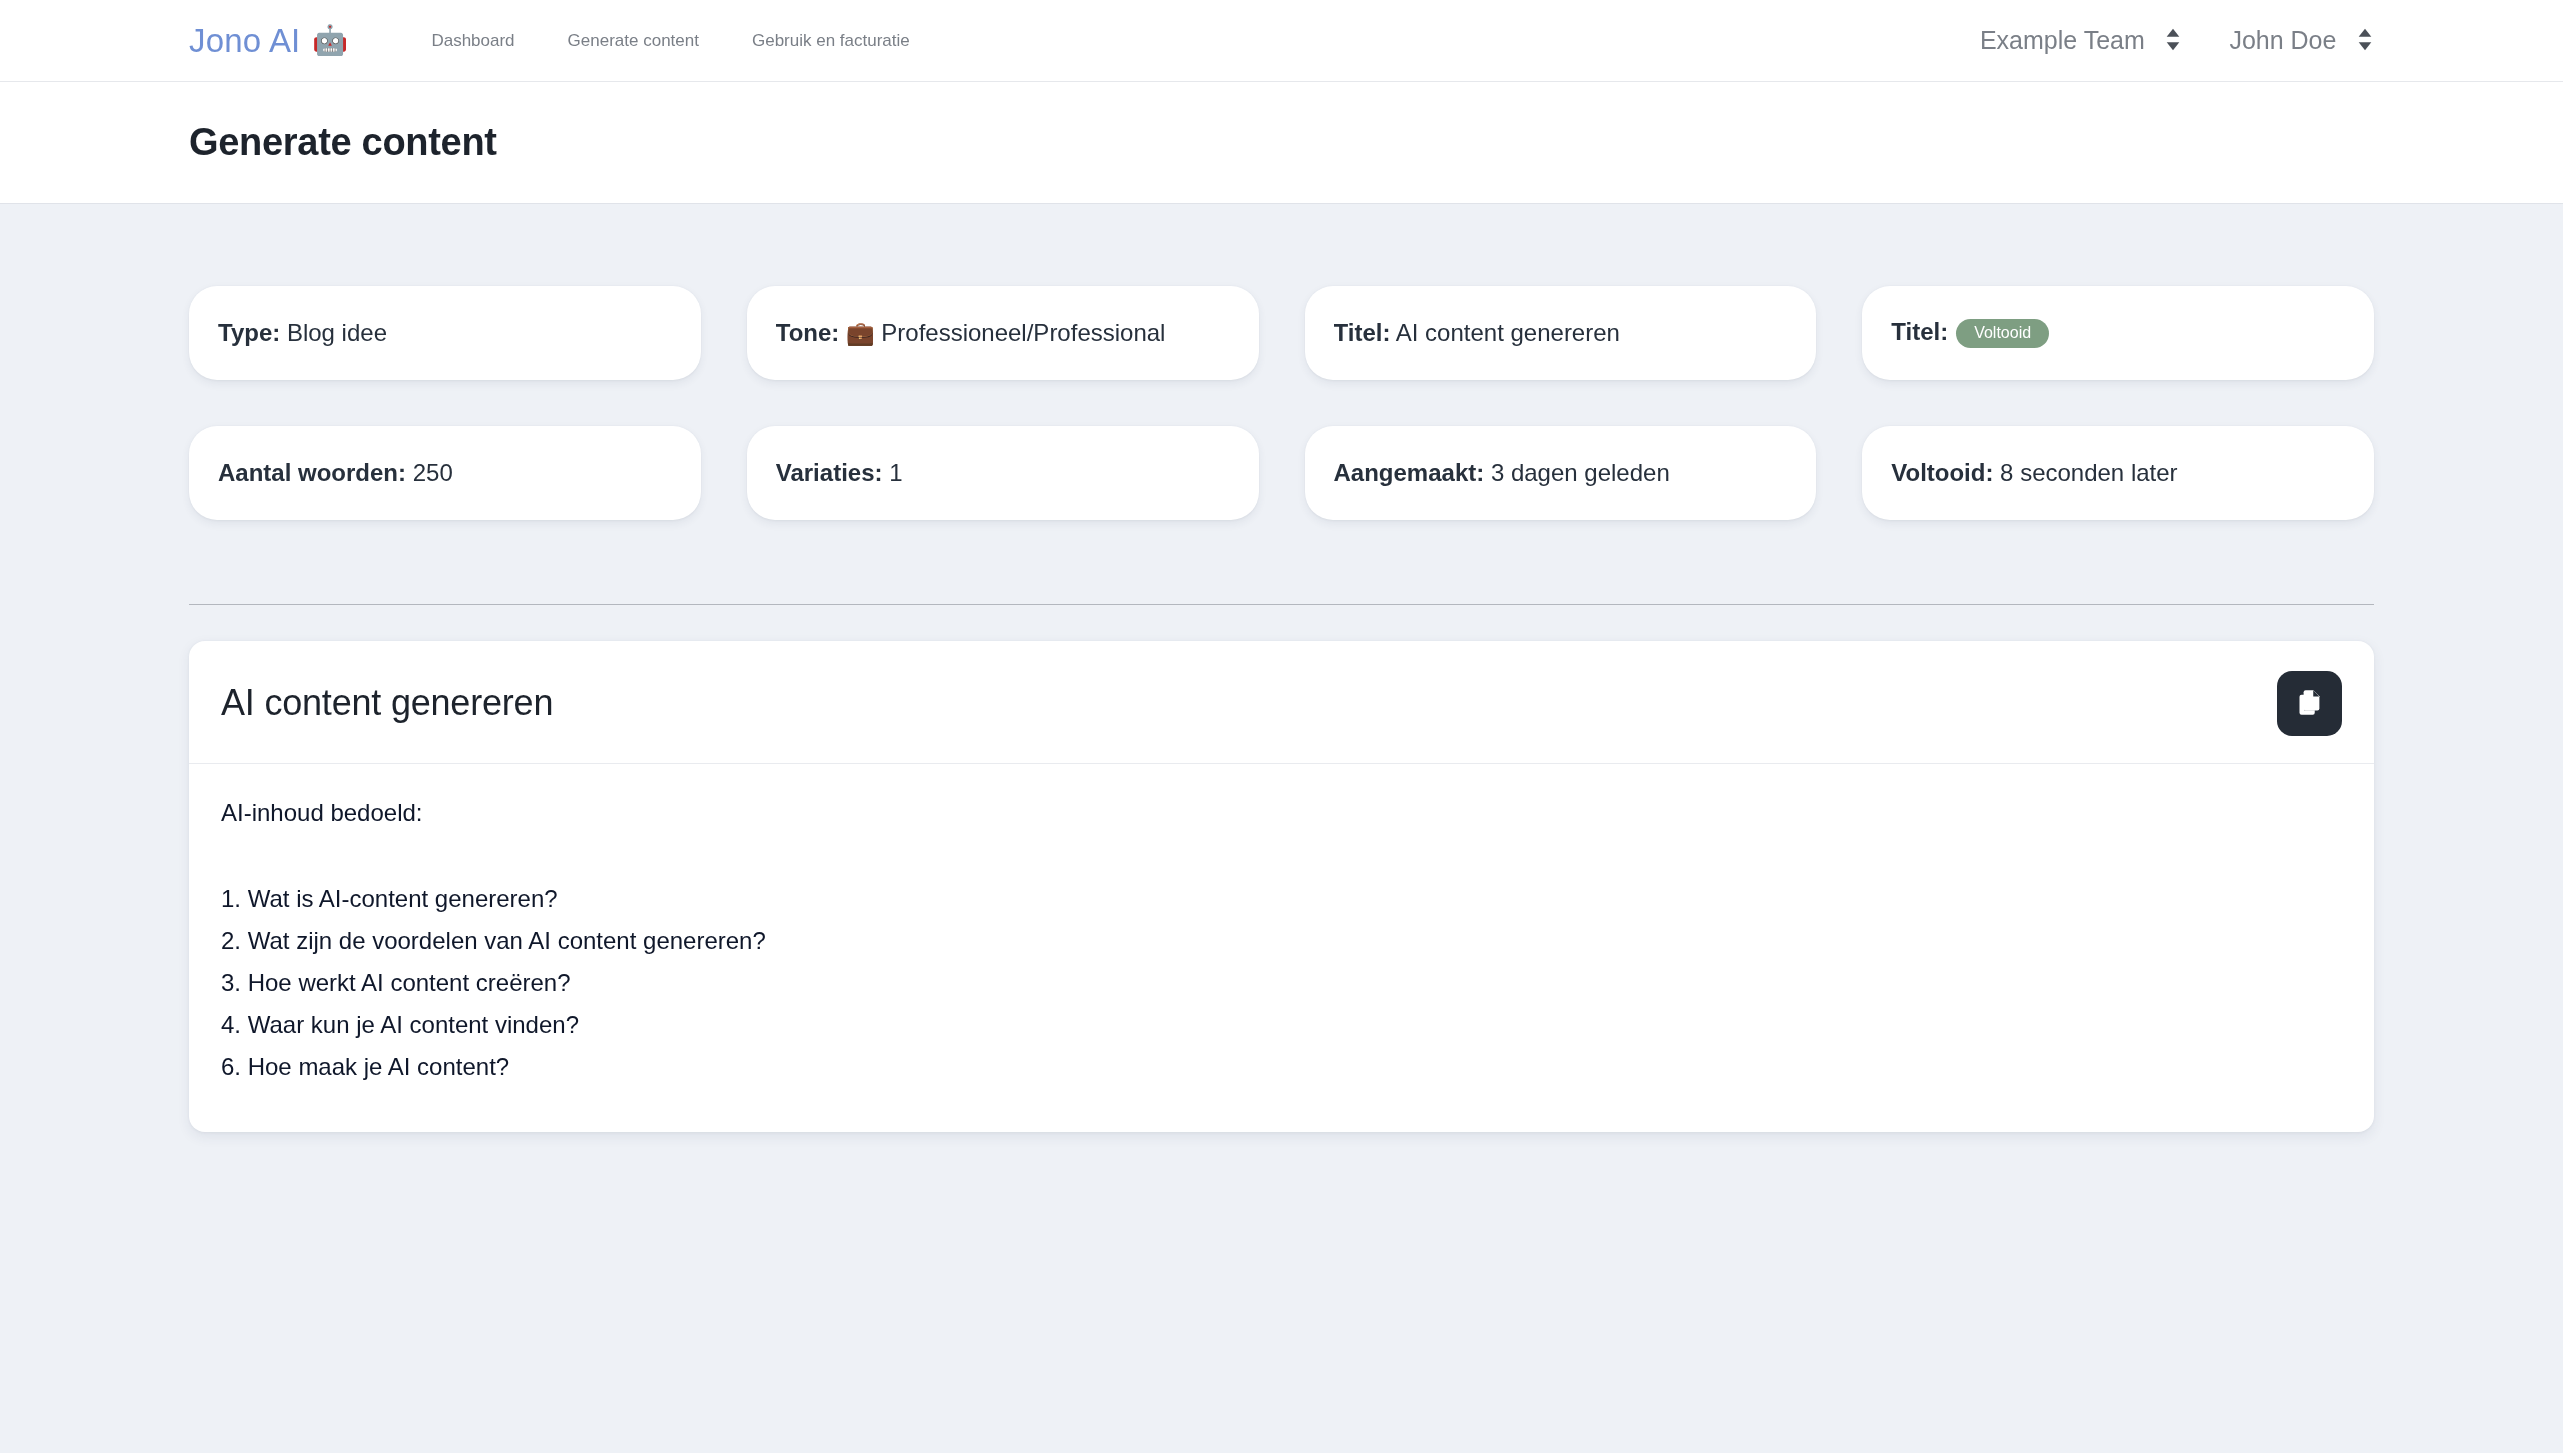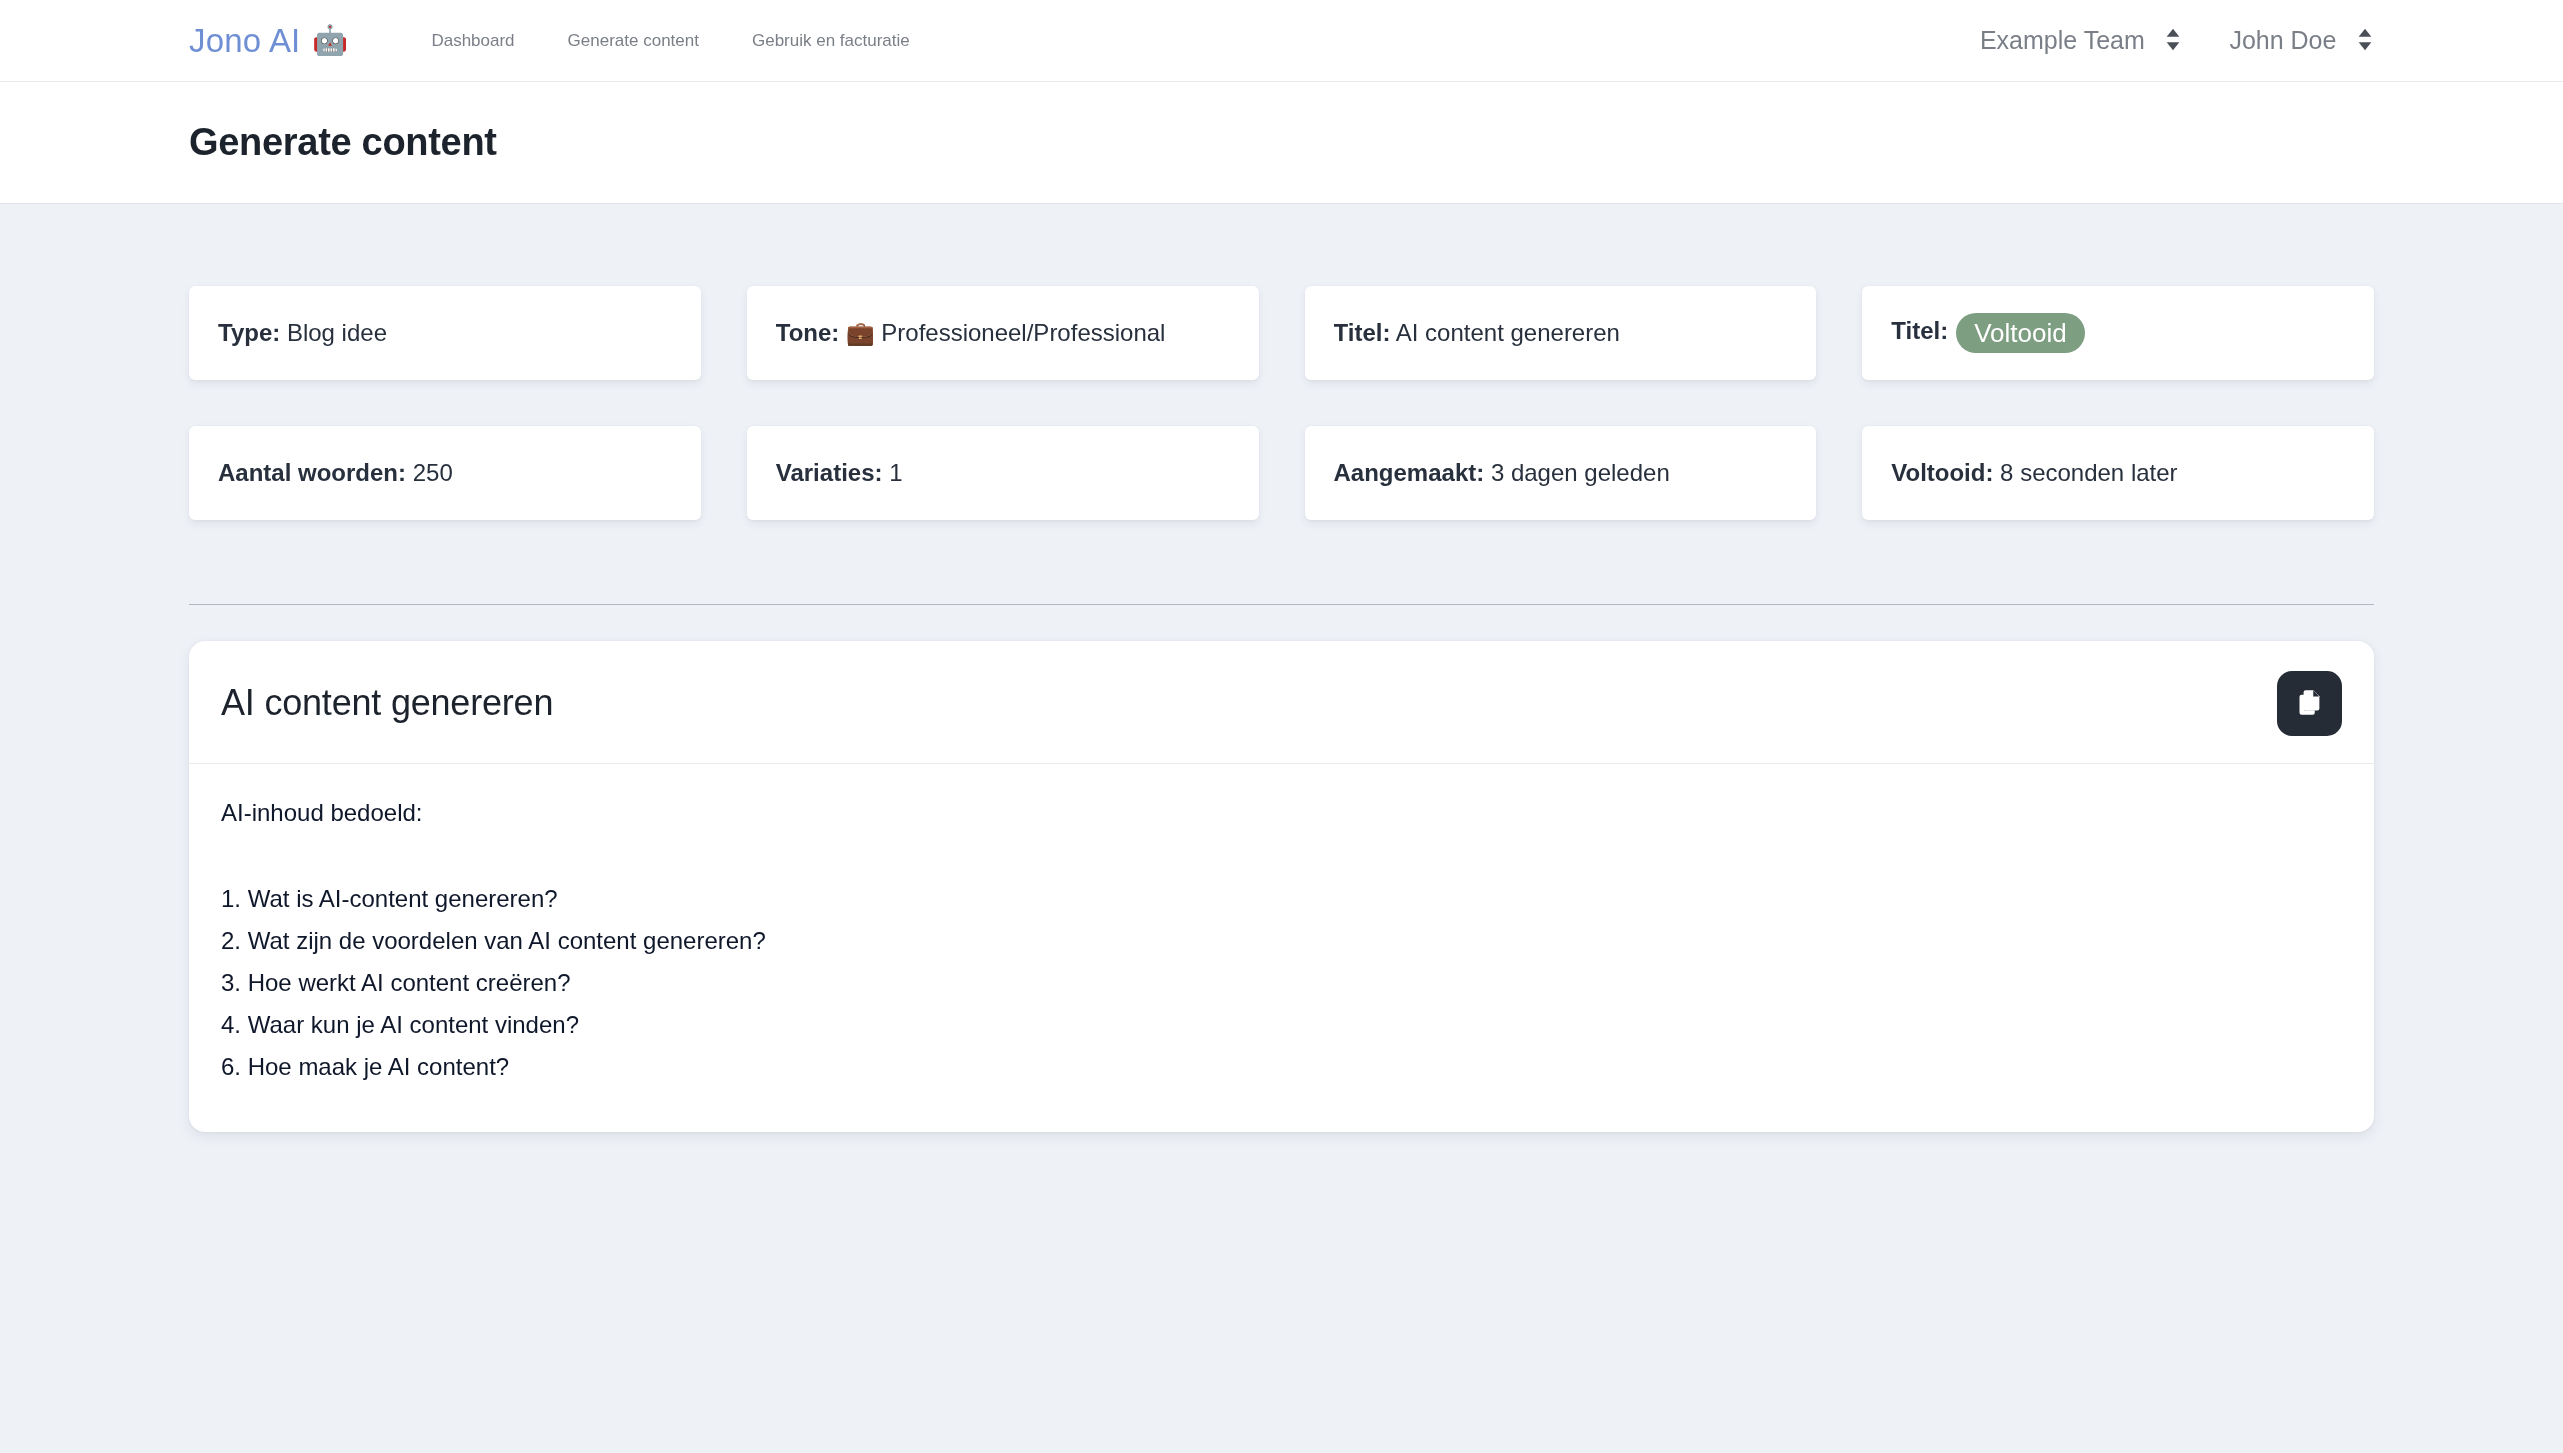--- a/index.html
+++ b/index.html
@@ -89,21 +89,21 @@
   }
 
   .card-grid {
     display: grid;
     grid-template-columns: repeat(4, 1fr);
     gap: 46px 46px;
   }
 
   .info-card {
     background: #ffffff;
-    border-radius: 6px;
+    border-radius: 28px;
     height: 94px;
     display: flex;
     align-items: center;
     padding: 0 29px;
     box-shadow: 0 3.6px 9px rgba(40,55,85,0.07), 0 0.9px 1.8px rgba(40,55,85,0.05);
   }
   .info-text {
     font-size: 24px;
     color: #27303c;
     white-space: nowrap;
@@ -111,21 +111,21 @@
     text-overflow: ellipsis;
   }
   .info-label { font-weight: bold; }
   .info-emoji { font-size: 23px; }
 
   .status-pill {
     display: inline-flex;
     align-items: center;
     background: #7e9e82;
     color: #ffffff;
-    font-size: 26px;
+    font-size: 16px;
     border-radius: 890px;
     padding: 6.2px 18px 7.1px 18px;
     margin-left: 8px;
     line-height: 1;
     vertical-align: middle;
     white-space: nowrap;
   }
 
   .divider {
     height: 0.9px;

